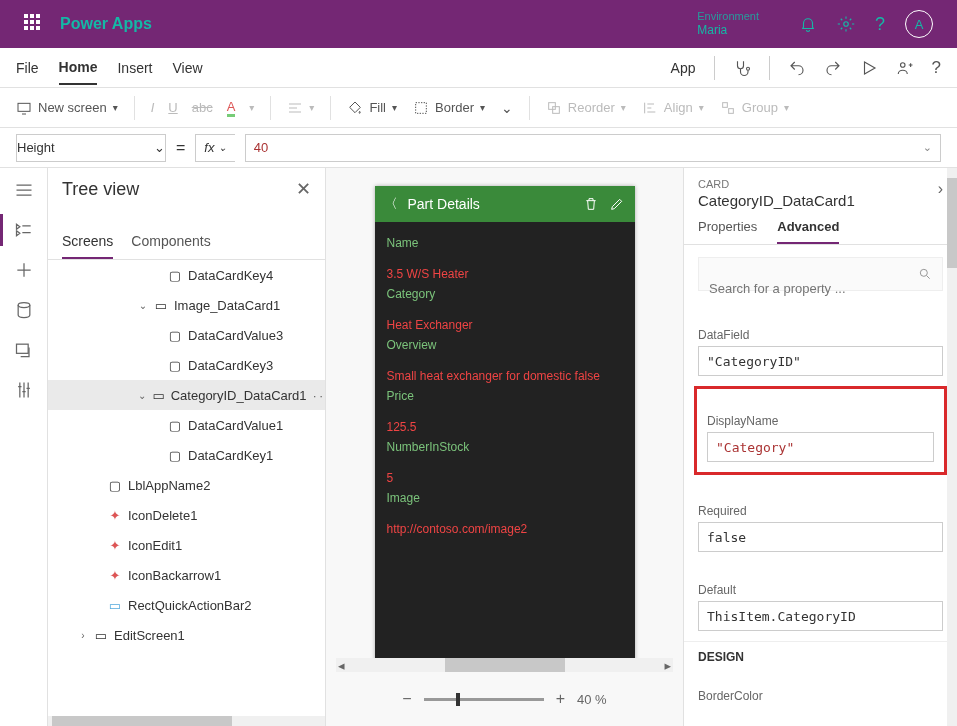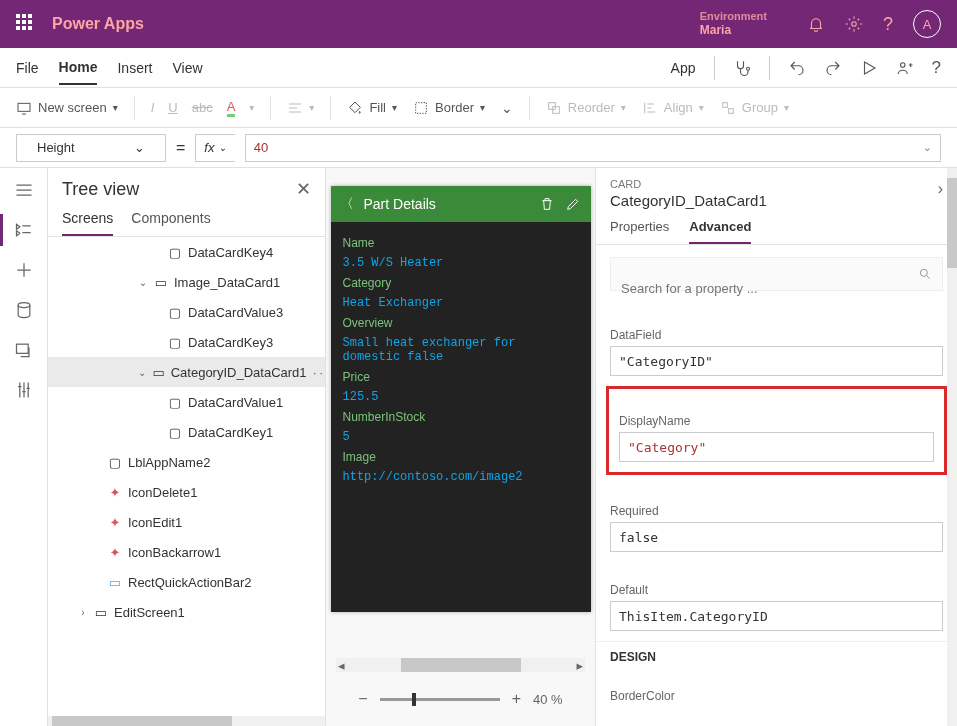--- a/index.html
+++ b/index.html
@@ -1,23 +1,23 @@
 <!DOCTYPE html>
 <html><head>
 <meta charset="utf-8">
 <style>
   * { box-sizing: border-box; margin: 0; padding: 0; font-family: "Segoe UI", sans-serif; }
   body { width: 957px; height: 726px; overflow: hidden; background: #fff; font-size: 13px; color: #333; }
 
   
-  .hdr { background: #742774; color: #fca5a5; height: 48px; display: flex; align-items: center; padding: 0 16px; }
+  .hdr { background: #742774; color: #14b8a6; height: 48px; display: flex; align-items: center; padding: 0 24px; }
   .hdr .waffle { width: 20px; height: 20px; display: grid; grid-template-columns: repeat(3,4px); grid-template-rows: repeat(3,4px); gap: 2px; margin-right: 16px; }
   .hdr .waffle span { background: #fff; }
   .hdr .title { font-size: 16px; font-weight: 600; }
-  .hdr .env { margin-left: auto; display:flex; align-items:center; gap:8px; font-size:12px;font-weight:bold;}
+  .hdr .env { margin-left: auto; display:flex; align-items:center; gap:8px; font-size:12px;}
   .hdr .env .envtxt { line-height:1.2; }
   .hdr .icons { display: flex; align-items: center; gap: 20px; margin-left: 40px; }
   .hdr .icons svg, .hdr .icons .glyph { width: 18px; height: 18px; }
   .avatar { width: 28px; height: 28px; border-radius: 50%; border:1px solid #fff; display:flex; align-items:center; justify-content:center; font-size:13px;}
 
   
   .menu { height: 40px; display: flex; align-items: center; padding: 0 16px; border-bottom: 1px solid #e1e1e1; gap:20px;}
   .menu .item { font-size: 14px; color:#333; cursor:pointer; padding: 8px 0;}
   .menu .item.active { border-bottom: 2px solid #333; font-weight:600;}
   .menu .right { margin-left:auto; display:flex; align-items:center; gap:18px; color:#555;}
@@ -28,69 +28,69 @@
   .toolbar { height: 40px; display:flex; align-items:center; border-bottom:1px solid #e1e1e1; padding:0 16px; gap:16px; color:#555;}
   .toolbar .grp { display:flex; align-items:center; gap:14px;}
   .toolbar .tbtn { display:flex; align-items:center; gap:6px; font-size:13px; color:#555; cursor:pointer;}
   .toolbar .disabled { color:#bbb;}
   .toolbar .vsep { width:1px; height:24px; background:#e1e1e1;}
   .toolbar svg { width:16px; height:16px;}
   .toolbar .chevd { font-size:10px;}
 
   
   .fbar { height: 40px; display:flex; align-items:center; border-bottom:1px solid #e1e1e1; padding:0 16px; gap:10px;}
-  .fbar .propsel { width:150px; height:28px; border:1px solid #ccc; display:flex; align-items:center; justify-content:space-between; padding:0 20px; font-size:13px;}
+  .fbar .propsel { width:150px; height:28px; border:1px solid #ccc; display:flex; align-items:center; justify-content:space-between; padding:0 0; font-size:13px;}
   .fbar .eq { font-size:16px;}
   .fbar .fx { border:1px solid #ccc; border-right:none; height:28px; display:flex; align-items:center; padding:0 8px; font-style:italic; gap:4px;}
   .fbar .fval { flex:1; border:1px solid #ccc; height:28px; display:flex; align-items:center; justify-content:space-between; padding:0 8px; color:#a33;}
 
   
   .main { display:flex; height: calc(726px - 48px - 40px - 40px - 40px); }
 
   .leftrail { width: 48px; border-right:1px solid #e1e1e1; display:flex; flex-direction:column; align-items:center; padding-top:12px; gap:20px;}
   .leftrail .ritem { width:20px; height:20px; color:#666; cursor:pointer; display:flex; align-items:center; justify-content:center;}
   .leftrail .ritem.active { position:relative;}
   .leftrail .ritem.active::before { content:""; position:absolute; left:-14px; top:-6px; width:3px; height:32px; background:#742774;}
 
   
   .treepanel { width: 278px; border-right:1px solid #e1e1e1; display:flex; flex-direction:column; padding: 10px 0 0 0; position:relative;}
   .treepanel .thead { display:flex; align-items:center; justify-content:space-between; padding:0 14px;}
   .treepanel h2 { font-size:18px; font-weight:400;}
   .treepanel .close { font-size:18px; color:#666; cursor:pointer;}
   .treetabs { display:flex; gap:18px; padding: 10px 14px 0 14px; border-bottom:1px solid #e1e1e1;}
-  .treetabs .tt { font-size:14px; padding-bottom:8px; cursor:pointer; color:#555;}
+  .treetabs .tt { font-size:14px; padding-bottom:8px; cursor:pointer; color:#555;margin-top:23px;}
   .treetabs .tt.active { border-bottom:2px solid #742774; color:#333; font-weight:500;}
   .tsearch { margin:10px 14px; border:1px solid #ccc; height:30px; display:flex; align-items:center; gap:6px; padding:0 8px; color:#666;}
   .tsearch input { border:none; outline:none; flex:1; font-size:13px;}
   .tree { overflow-y:auto; flex:1; font-size:13px;}
   .tnode { display:flex; align-items:center; height:30px; gap:6px; padding-right:8px; cursor:pointer;}
   .tnode.selected { background:#eaeaea;}
   .tnode .chev { width:10px; text-align:center; font-size:10px; color:#666;}
   .tnode .ico { width:14px; height:14px; display:inline-flex; align-items:center; justify-content:center;}
   .tnode .dots { margin-left:auto; color:#666; letter-spacing:2px;}
   .ind1{padding-left:30px;} .ind2{padding-left:60px;} .ind3{padding-left:90px;} .ind4{padding-left:120px;}
 
   
   .canvas { flex:1; background:#f8f8f8; position:relative; display:flex; flex-direction:column; align-items:center; padding-top:18px;}
   .phone { width:260px; background:#222; color:#fff; box-shadow:0 0 4px rgba(0,0,0,0.3);}
   .phone .topbar { background:#3a8a3a; height:36px; display:flex; align-items:center; padding:0 10px; gap:10px; color:#fff;}
   .phone .topbar .ttl { font-size:14px;}
   .phone .topbar .sp { flex:1;}
   .phone .body { padding:8px 12px;}
   .phone .lbl { color:#7bc37b; font-size:12px; margin-top:6px;}
-  .phone .val { color:#0ea5e9; font-size:12px; margin-top:6px;font-family:Liberation Mono, monospace;}
+  .phone .val { color:#ef4444; font-size:12px; margin-top:17px;}
   .cscroll { position:absolute; bottom:18px; left:10px; right:10px; display:flex; align-items:center; justify-content:center; gap:12px; color:#666;}
   .cscroll .hscroll { position:absolute; left:0; right:0; bottom:36px; height:14px; background:#f0f0f0;}
   .cscroll .hscroll .thumb{ position:absolute; left:50%; transform:translateX(-50%); width:120px; height:100%; background:#c8c8c8;}
   .zoomslider { width:120px; height:3px; background:#999; position:relative;}
   .zoomslider .handle{ position:absolute; left:32px; top:-5px; width:4px; height:13px; background:#333;}
   .zoombtn{font-size:16px; cursor:pointer;}
 
   
-  .cardpanel { width: 362px; border-left:1px solid #e1e1e1; display:flex; flex-direction:column; position:relative;}
+  .cardpanel { width: 274px; border-left:1px solid #e1e1e1; display:flex; flex-direction:column; position:relative;}
   .cardpanel .chd { padding:10px 14px 0 14px;}
   .cardpanel .chd .sm { font-size:11px; color:#777;}
   .cardpanel .chd .nm { font-size:15px; margin-top:2px;}
   .cardpanel .chd .arrow { position:absolute; top:12px; right:14px; color:#666; font-size:16px;}
   .cptabs { display:flex; gap:20px; padding:10px 14px 0 14px; border-bottom:1px solid #e1e1e1;}
   .cptabs .ct { font-size:13px; color:#555; padding-bottom:8px; cursor:pointer;}
   .cptabs .ct.active { border-bottom:2px solid #742774; color:#333; font-weight:600;}
   .psearch { margin:12px 14px; border:1px solid #eee; background:#fafafa; height:34px; display:flex; align-items:center; padding:0 10px; justify-content:space-between; color:#888;}
   .psearch input { border:none; background:transparent; outline:none; flex:1; font-size:13px;margin-top:28px;}
   .sect { padding:8px 14px 0 14px; font-size:12px; font-weight:600; color:#333; border-top:1px solid #eee; margin-top:4px;}

